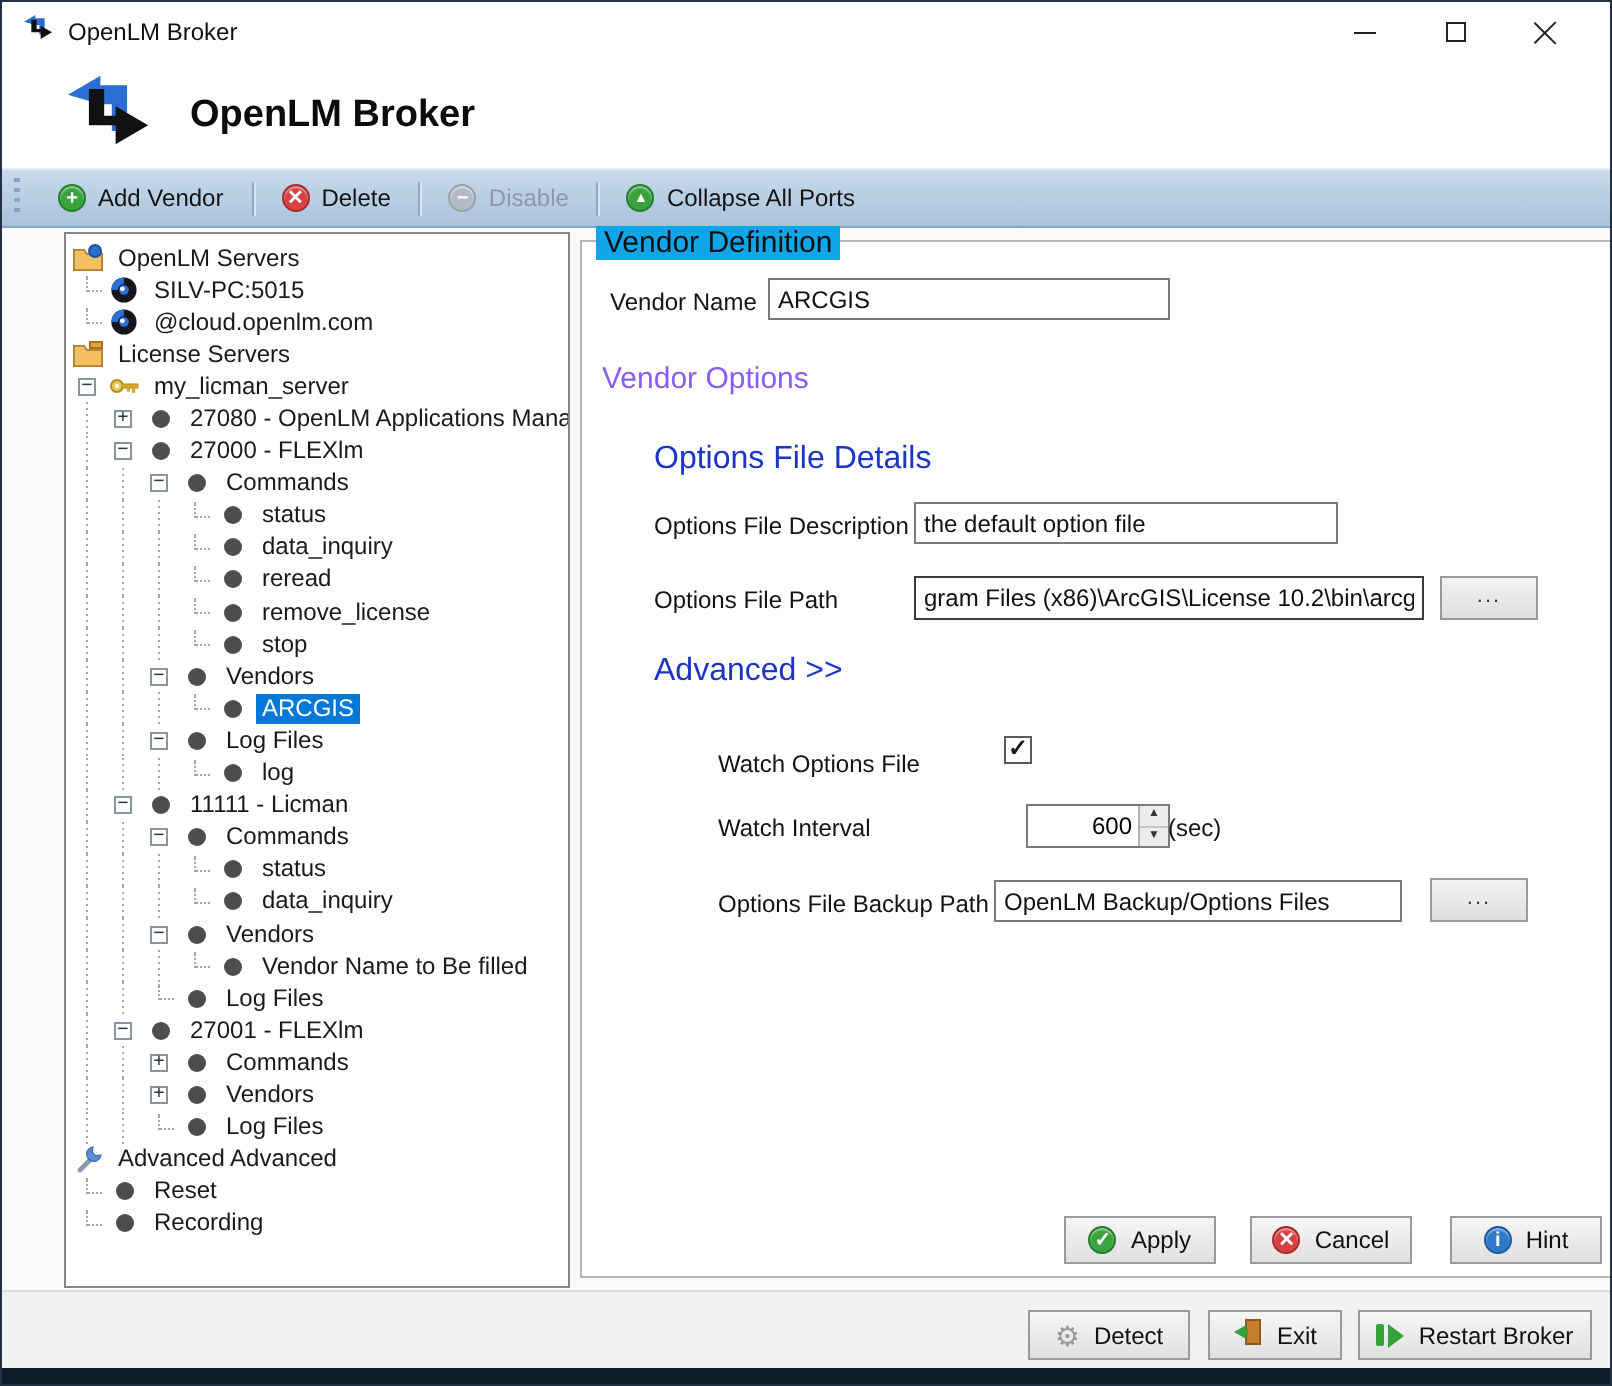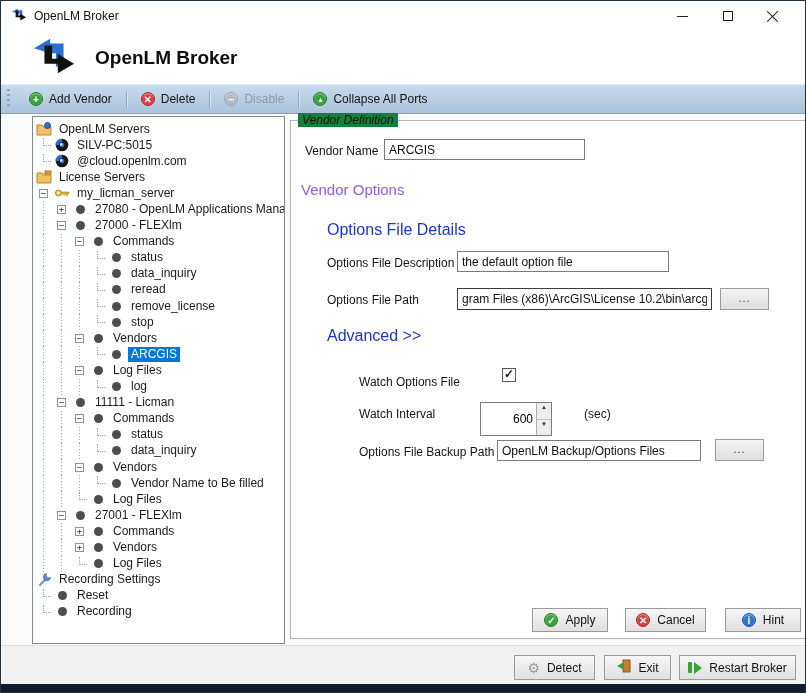--- a/index.html
+++ b/index.html
@@ -58,21 +58,21 @@
            margin-left:7px; transform:translateY(-3px); }
   .node-icon { width:16px; height:16px; flex:none; margin-right:4px; display:flex;
                align-items:center; justify-content:center; }
   .bullet { width:9px; height:9px; border-radius:50%; background:#4d4d4d; }
   .tree-label { padding:0 3px; line-height:15px; }
   .tree-row.selected .tree-label { background:#0078d7; color:#fff; }
 
   
   .group { position:absolute; left:261px; top:6px; width:531px; height:519px; background:#fff;
            border:1px solid #b2b6ba; }
-  .legend { position:absolute; top:-8px; left:7px; background:#15803d; padding:0 4px; font-size:12px; color:#111;font-style:italic; }
+  .legend { position:absolute; top:-8px; left:7px; background:#0ea5e9; padding:0 4px; font-size:15px; color:#111; }
   .lbl { position:absolute; font-size:12px; color:#141414; }
   .field { position:absolute; border:1px solid #7a7a7a; background:#fff; font-size:12px;
            font-family:inherit; padding:2px 4px; color:#111; outline:none; }
   .field.focused { border-color:#3c3c3c; }
   .link { position:absolute; font-size:16px; color:#1c35c8; }
   .section-title { position:absolute; font-size:15px; color:#8b5cf6; }
   .browse-btn { position:absolute; border:1px solid #9a9a9a; background:linear-gradient(#f3f3f3,#dedede);
                 font-size:11px; color:#2c3e50; text-align:center; letter-spacing:1px; line-height:19px; }
   .checkbox { position:absolute; width:14px; height:14px; border:1px solid #5a5a5a; background:#fff; }
   .checkbox.checked::after { content:"✓"; position:absolute; left:1px; top:-2px; font-size:12px;
@@ -481,21 +481,21 @@
           </span>
           <span class="tree-label">Log Files</span>
         </div>
         <div class="tree-row">
           <span class="node-icon">
             <svg width="15" height="15" viewBox="0 0 15 15">
               <path d="M3 13 L9 7" stroke="#8d9aa8" stroke-width="2.4" stroke-linecap="round"></path>
               <path d="M9.5 1.5 a3.6 3.6 0 1 0 4 4 l-2.6 0.4 -1.8-1.8 Z" fill="#5b8fd4" stroke="#3a6aa8" stroke-width="0.6"></path>
             </svg>
           </span>
-          <span class="tree-label">Recording Settings</span>
+          <span class="tree-label">Advanced Advanced</span>
         </div>
         <div class="tree-row">
           <span class="slot">
             <span class="lstub"></span>
           </span>
           <span class="node-icon">
             <span class="bullet"></span>
           </span>
           <span class="tree-label">Reset</span>
         </div>
@@ -526,21 +526,21 @@
       <span class="lbl" style="left:36px; top:172px;">Options File Path</span>
       <input class="field focused" style="left: 166px; top: 167px; width: 255px; height: 22px;" value="gram Files (x86)\ArcGIS\License 10.2\bin\arcgis.opt">
       <span class="browse-btn" style="left:429px; top:167px; width:49px; height:22px;">...</span>
 
       <span class="link" style="left:36px; top:206px;">Advanced &gt;&gt;</span>
 
       <span class="lbl" style="left:68px; top:254px;">Watch Options File</span>
       <span class="checkbox checked" id="watch-cb" style="left:211px; top:247px;"></span>
 
       <span class="lbl" style="left:68px; top:286px;">Watch Interval</span>
-      <span class="numeric" style="left:189px; top:281px; height:34px;">
+      <span class="numeric" style="left:222px; top:281px; height:22px;">
         <input value="600" style="">
         <span class="spin">
             <span>▲</span>
             <span>▼</span>
           </span>
       </span>
       <span class="lbl" style="left:293px; top:286px;">(sec)</span>
 
       <span class="lbl" style="left:68px; top:324px;">Options File Backup Path</span>
       <input class="field" style="left: 206px; top: 319px; width: 204px; height: 21px;" value="OpenLM Backup/Options Files">

